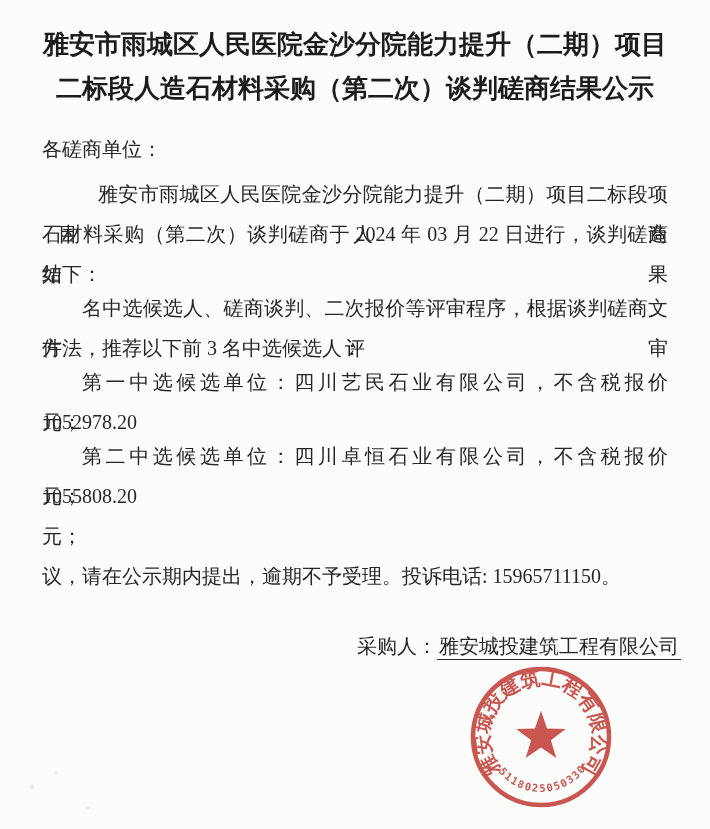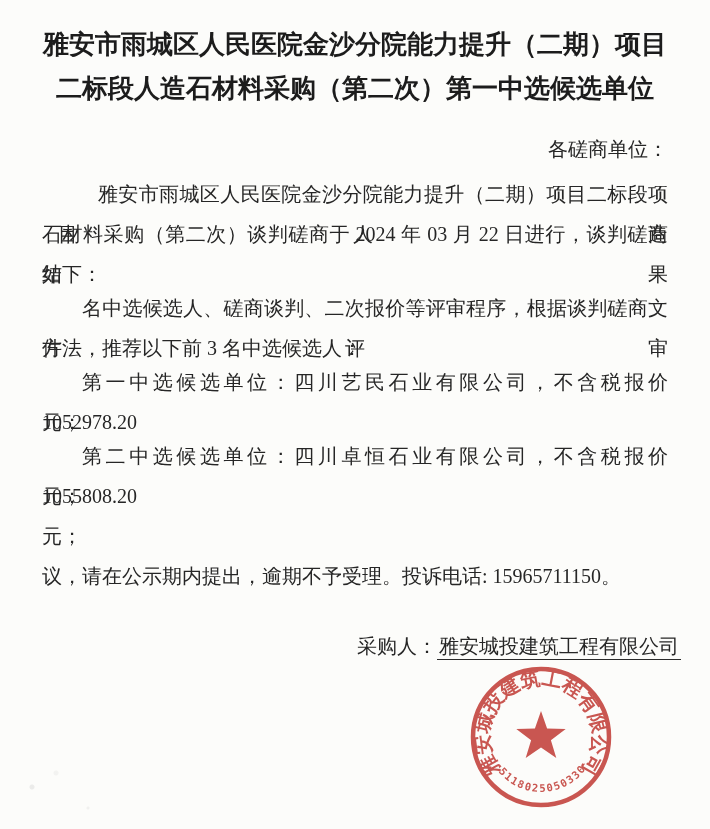--- a/index.html
+++ b/index.html
@@ -39,21 +39,21 @@
   .body-text {
     margin: 19px 42px 0 42px; 
     font-size: 20px;
   }
   .body-line {
     height: 40px;
     line-height: 40px;
     white-space: nowrap;
   }
   .body-line.para { margin-top: -6px; }
-  .body-line:first-child { margin-top: 0; text-align: right; }
+  .body-line:first-child { margin-top: 0; }
   .body-line:nth-child(2) { margin-top: 5px; margin-left: 16px; }
   .body-line.indent { text-indent: 40px; }
   .body-line.fill {
     white-space: normal;
     text-align: justify;
     text-align-last: justify;
   }
   .signature {
     margin-top: 29px;
     text-align: right;
@@ -81,21 +81,21 @@
   .seal .ring-text { font-size: 20px; }
   .seal .num-text  { font-size: 10.5px; letter-spacing: 1.5px; font-family: "DejaVu Sans Mono", monospace; }
 </style>
 </head>
 <body>
 
 <div class="page">
 
   <div class="doc-title">
     <div>雅安市雨城区人民医院金沙分院能力提升（二期）项目</div>
-    <div>二标段人造石材料采购（第二次）第一中选候选单位</div>
+    <div>二标段人造石材料采购（第二次）谈判磋商结果公示</div>
   </div>
 
   <div class="body-text" id="body-text">
       <div class="body-line para">各磋商单位：</div>
       <div class="body-line para indent fill">雅安市雨城区人民医院金沙分院能力提升（二期）项目二标段项目人造</div>
       <div class="body-line fill">石材料采购（第二次）谈判磋商于 2024 年 03 月 22 日进行，谈判磋商结果</div>
       <div class="body-line">如下：</div>
       <div class="body-line para indent fill">名中选候选人、磋商谈判、二次报价等评审程序，根据谈判磋商文件评审</div>
       <div class="body-line">方法，推荐以下前 3 名中选候选人：</div>
       <div class="body-line para indent fill">第一中选候选单位：四川艺民石业有限公司，不含税报价 1052978.20</div>

